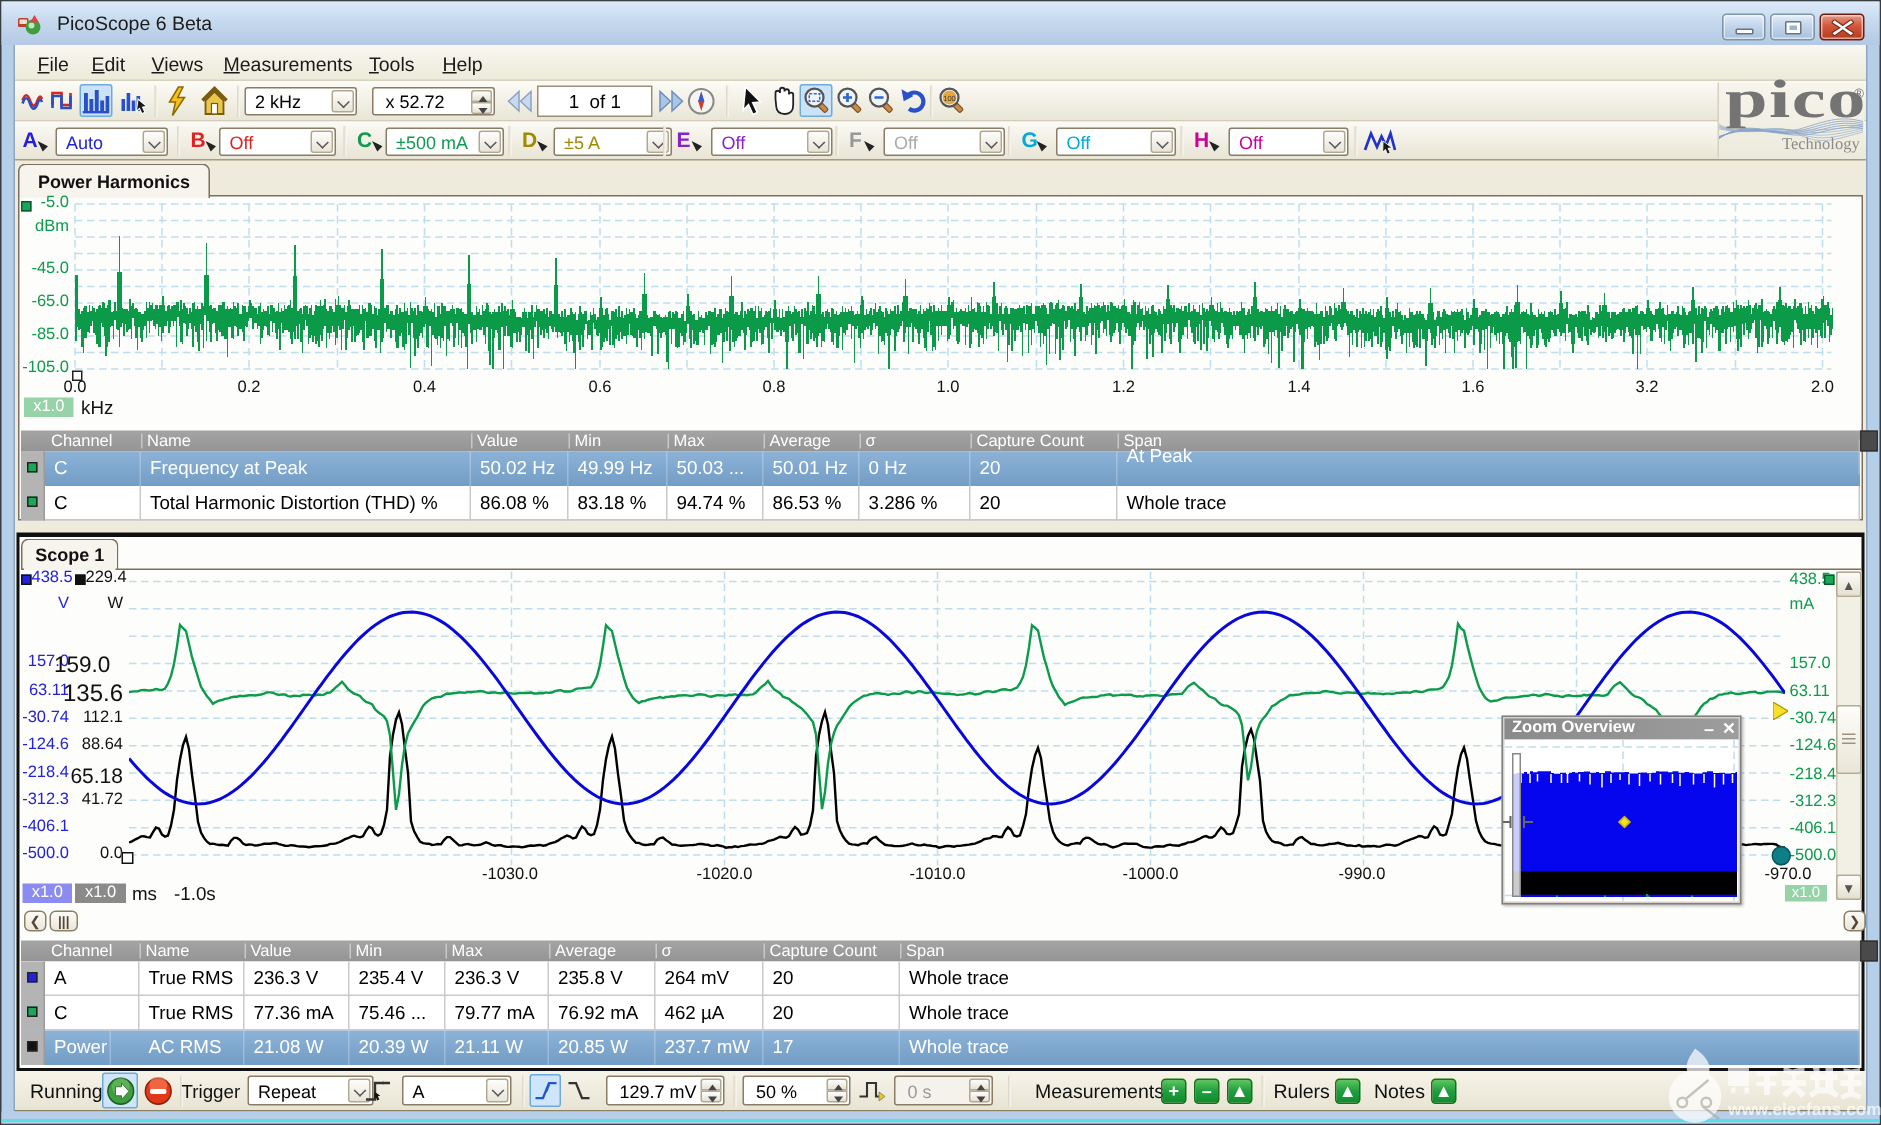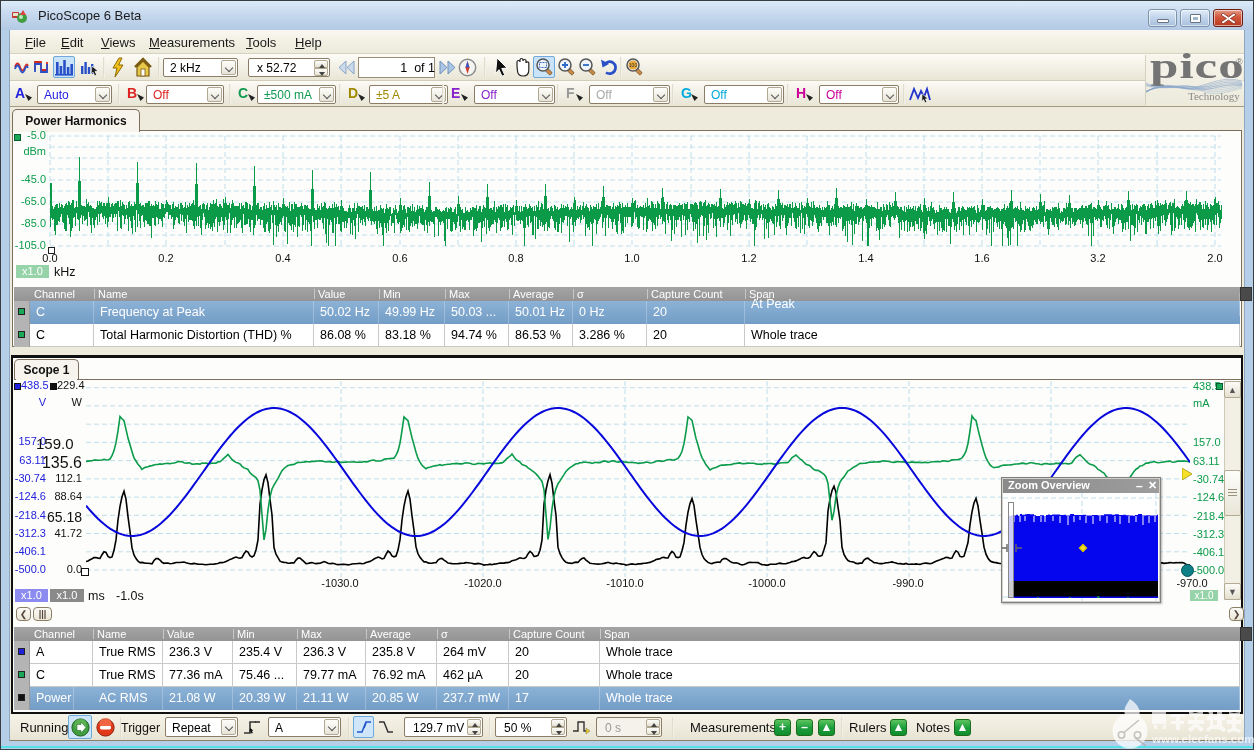--- a/index.html
+++ b/index.html
@@ -110,21 +110,21 @@
     <span class="up"></span>
     <span class="dn"></span>
   </div>
 <svg class="abs" style="left:337px;top:58px" width="19" height="19" viewBox="0 0 19 19">
 <g fill="#c9daed" stroke="#8aa4c4" stroke-width="1">
       <path d="M9 3 v13 L2 9.5z"></path>
       <path d="M17 3 v13 L10 9.5z"></path>
     </g>
   </svg>
 <div class="abs" style="left:358px;top:57px;width:77px;height:21px;background:#fff;border:1px solid #9a8e76"></div>
-<div class="tx" style="left:358px;top:61px;width:77px;text-align:right;font-size:12.5px">1&nbsp; of 1</div>
+<div class="tx" style="left:358px;top:61px;width:77px;text-align:center;font-size:12.5px">1&nbsp; of 1</div>
 <svg class="abs" style="left:438px;top:58px" width="19" height="19" viewBox="0 0 19 19">
 <g fill="#aac6e4" stroke="#6d90ba" stroke-width="1">
       <path d="M2 3 v13 L9 9.5z"></path>
       <path d="M10 3 v13 L17 9.5z"></path>
     </g>
   </svg>
 <svg class="abs" style="left:458px;top:58px" width="19" height="19" viewBox="0 0 19 19">
 <circle cx="9.5" cy="9.5" r="8.2" fill="#f4f4f2" stroke="#8a8a88" stroke-width="1.4"></circle>
 <path d="M9.5 3 L11.5 9.5 L9.5 16 L7.5 9.5z" fill="#d43a28"></path>
     <path d="M9.5 3 L11.5 9.5 H7.5z" fill="#3a5ac8"></path>
@@ -477,21 +477,21 @@
 <circle cx="9.5" cy="6.5" r="6" fill="#6fbe5f" opacity=".6"></circle>
 <path d="M6 6.5 h4 V4 l5 5.5 -5 5.5 V12.5 H6z" fill="#fff" stroke="#2a6e2a" stroke-width=".6"></path>
   </svg>
 <svg class="abs" style="left:96px;top:718px" width="19" height="19" viewBox="0 0 19 19">
 <circle cx="9.5" cy="9.5" r="8.6" fill="#e03818" stroke="#8e1e08" stroke-width="1"></circle>
 <circle cx="9.5" cy="5.5" r="6" fill="#ff8a66" opacity=".55"></circle>
 <rect x="4" y="8" width="11" height="3.4" rx="1.4" fill="#fff"></rect>
   </svg>
 <div class="sep1" style="left:120px;top:717px;height:21px"></div>
 <div class="tx" style="left:121px;top:721px;font-size:12.5px;color:#111">Trigger</div>
-<div class="combo" style="left:165px;top:717px;width:73px;height:20px">
+<div class="combo" style="left:165px;top:717px;width:84px;height:20px">
     <span class="lbl" style="top:3px">Repeat</span>
     <span class="btn"></span>
   </div>
 <svg class="abs" style="left:243px;top:719px" width="18" height="17" viewBox="0 0 18 17">
 <path d="M1 14 h6 V3 h6" fill="none" stroke="#333" stroke-width="1.6"></path>
 <path d="M7 9 l3.5 2.5 -1.6.3 1 2.2 -1.4.6 -1 -2.3 -1.2 1.2z" fill="#111"></path>
 <path d="M12 3 h5" stroke="#333" stroke-width="1.6"></path>
   </svg>
 <div class="combo" style="left:268px;top:717px;width:73px;height:20px">
     <span class="lbl" style="top:3px">A</span>

